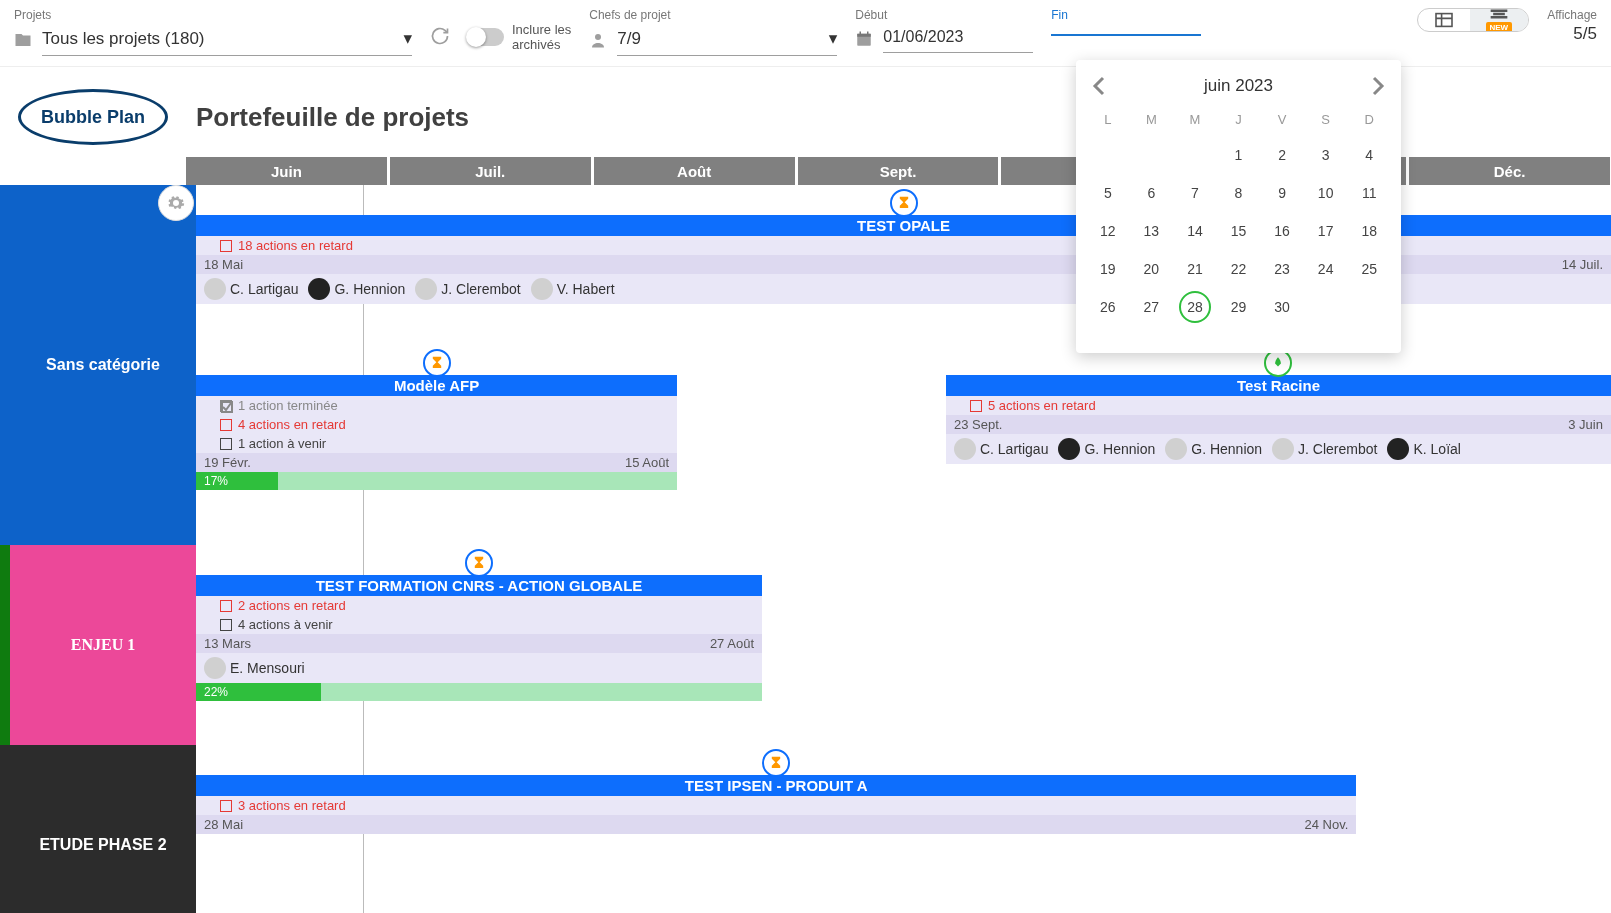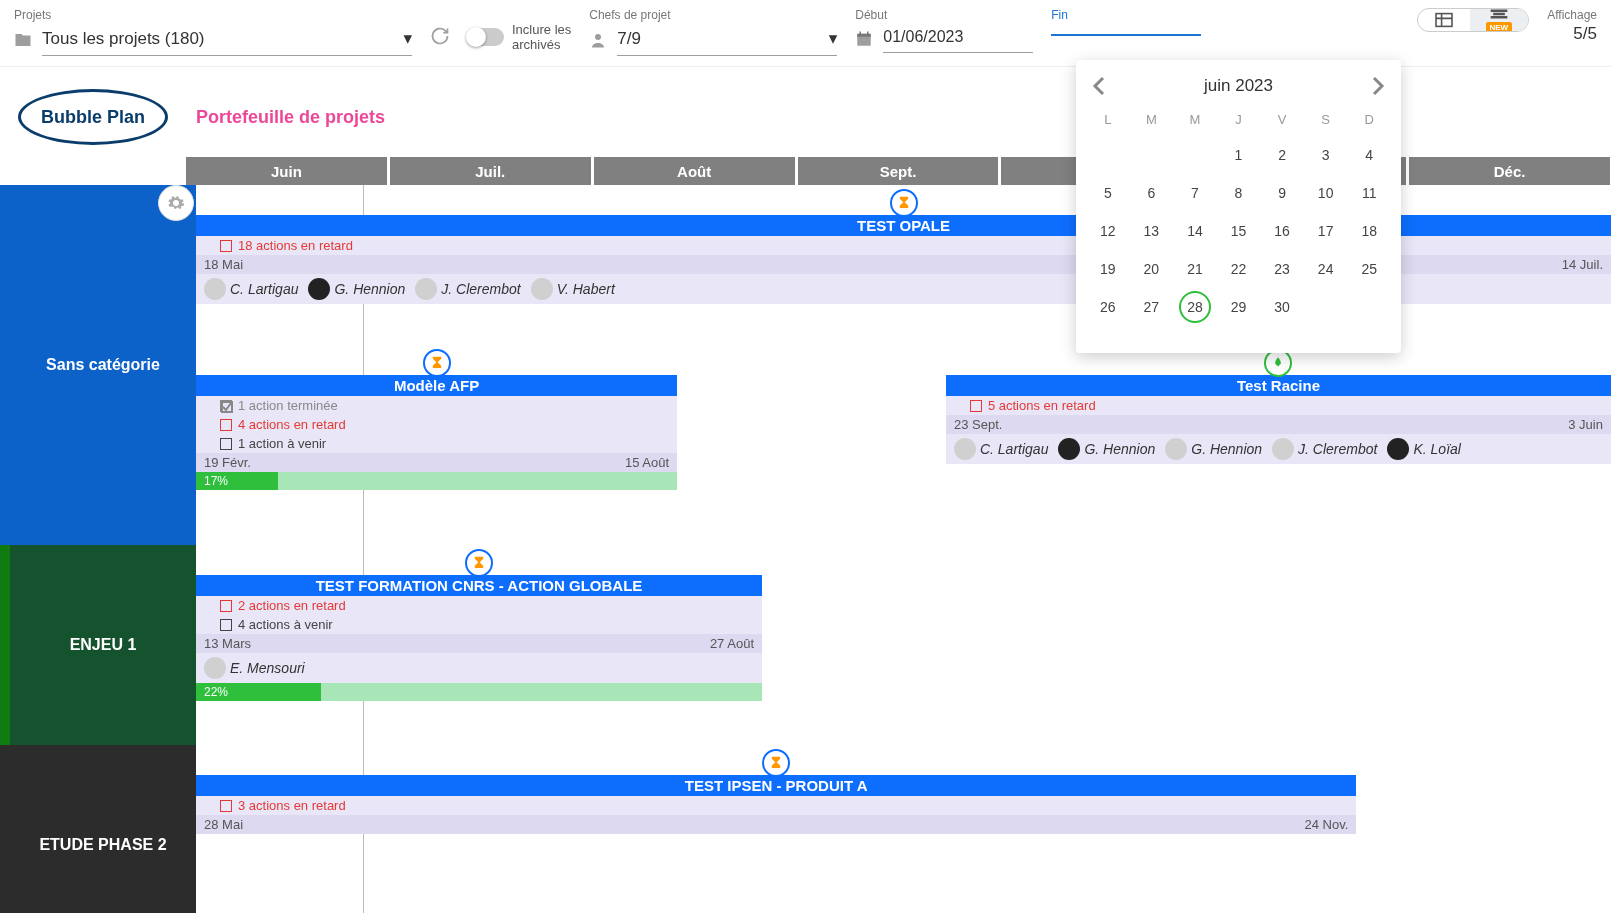--- a/index.html
+++ b/index.html
@@ -24,49 +24,49 @@
   .view-toggle .vt-btn.active { background: #eceff1; }
   .vt-new { background:#ff9800; color:#fff; font-size:8px; padding:1px 4px; border-radius:2px; font-weight:bold;}
   .affichage { text-align:right; font-size:12px; color:#777; }
   .affichage .val { font-size:17px; color:#333; }
   
   
   .main { position: relative; padding-top: 20px; }
   .header-row { display:flex; align-items:center; gap:18px; margin-left:18px;}
   .logo { width: 160px; height: 60px; display:flex; align-items:center; }
   .logo-shape { width:150px; height:56px; border:3px solid #0a3d6b; border-radius:50%; display:flex; align-items:center; justify-content:center; font-weight:bold; font-size:18px; color:#0a3d6b; position:relative;}
-  .page-title { font-size: 18px; font-weight: bold; color:#ec4899; }
+  .page-title { font-size: 26px; font-weight: bold; color:#404040; }
   
   .timeline-wrap { display:flex; margin-top:10px; }
   .left-col { width:186px; flex-shrink:0; }
   .right-col { flex:1 1 auto; position:relative; overflow:hidden; }
   
   .settings-btn { position:absolute; left:158px; top:118px; width:36px; height:36px; border-radius:50%; border:1px solid #ddd; background:#fff; display:flex; align-items:center; justify-content:center; color:#9e9e9e; z-index:5;}
   
   
   .quarters { display:flex; gap:4px; height:24px; margin-bottom:2px;}
   .quarter { background:#0d6efd; color:#fff; font-weight:bold; font-size:15px; display:flex; align-items:center; justify-content:center; border-radius:12px; }
   .months { display:flex; gap:2px; height:28px; }
   .month { background:#808080; color:#fff; font-weight:bold; display:flex; align-items:center; justify-content:center; border-right:1px solid #fff; font-size:15px;}
   
   
   .cat-block { display:flex; }
   .cat-label { width:186px; display:flex; align-items:center; justify-content:center; color:#fff; font-weight:bold; font-size:16px; }
   .cat-blue  { background:#0d62c9; }
-  .cat-green { background:#14532d; }
+  .cat-green { background:#ec4899;font-family:Liberation Serif, serif; }
   .cat-dark  { background:#2c2c2c; }
   .cat-content { flex:1; position:relative; background:#fff; }
   
   
   .proj { position:absolute; }
   .proj-title { background:#0d6efd; color:#fff; font-weight:bold; text-align:center; padding:2px 0; font-size:15px;}
   .proj-body { background:#e9e7f7; font-size:13px; color:#444; }
   .proj-line { padding:2px 24px; display:flex; align-items:center; gap:6px; }
   .proj-dates { background:#ddd9f0; padding:2px 8px; display:flex; justify-content:space-between; font-size:13px; color:#555;}
-  .proj-people { background:#e9e7f7; padding:4px 8px; display:flex; gap:10px; align-items:center; font-size:14px;font-style:italic;}
+  .proj-people { background:#e9e7f7; padding:4px 8px; display:flex; gap:10px; align-items:center; font-size:14px;}
   .avatar { width:22px; height:22px; border-radius:50%; background:#d0d0d0; display:inline-block;}
   .avatar.dark{background:#222;}
   .red-txt { color:#e53935; }
   .gray-txt { color:#888; }
   .chk { display:inline-block; width:12px;height:12px;border:1px solid currentColor; }
   .chk.done{ color:#888; position:relative;}
   .chk.late{ color:#e53935;}
   .chk.future{ color:#444;}
   .progress-row { height:18px; position:relative; background:#a8e6b8;}
   .progress-fill { height:100%; background:#2fbf3d; color:#fff; font-size:12px; display:flex; align-items:center; padding-left:8px;}

